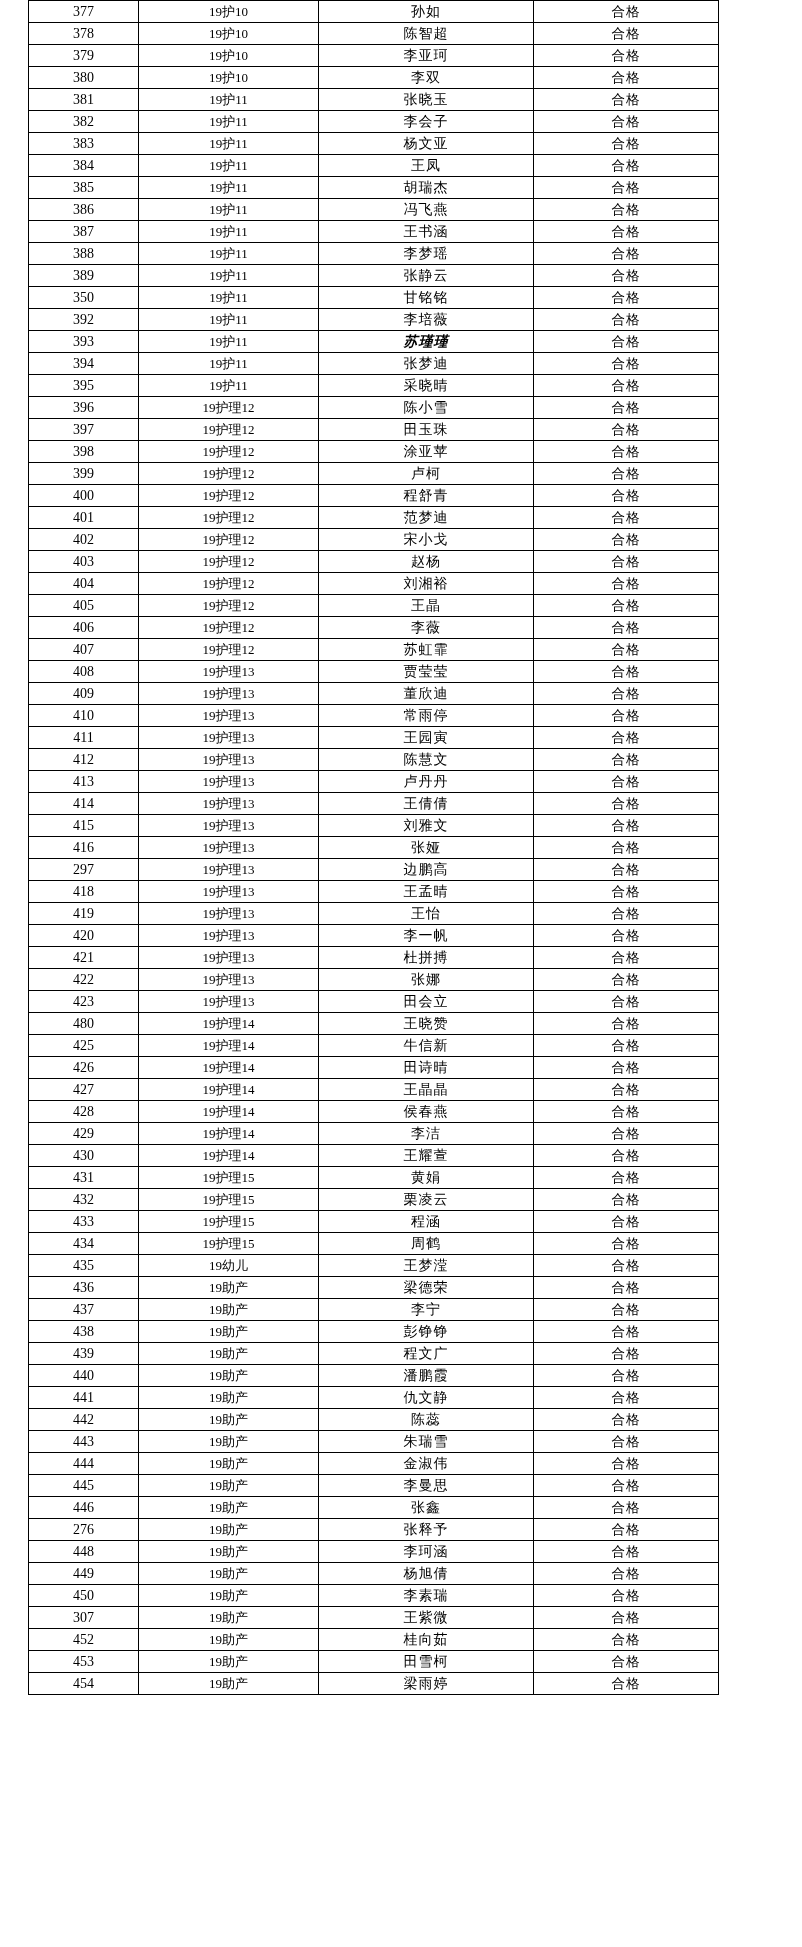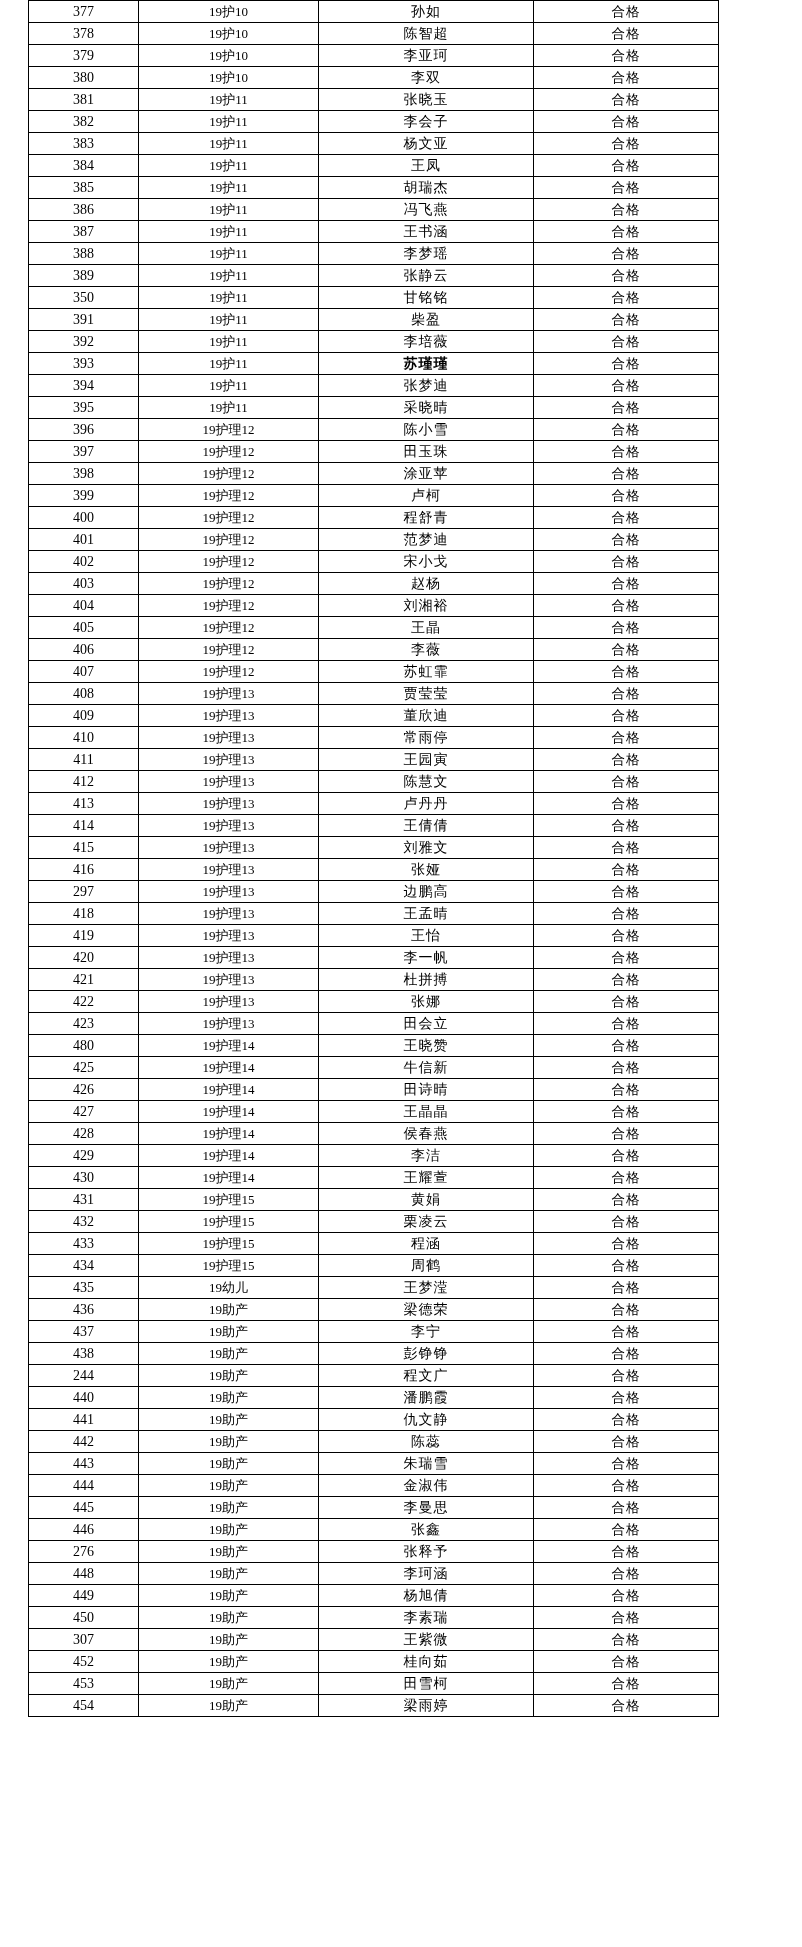--- a/index.html
+++ b/index.html
@@ -50,21 +50,21 @@
   td.name {
     font-family: "Liberation Serif", "DejaVu Serif", serif;
     font-size: 14px;
     letter-spacing: 1px;
   }
   td.result {
     font-family: "Liberation Serif", "DejaVu Serif", serif;
     font-size: 13.5px;
     letter-spacing: 1px;
   }
-  td.name.bold { font-weight: bold; }
+  td.name.bold { font-weight: bold; font-style: italic; }
 </style>
 </head>
 <body>
 
 <div id="sheet">
   <table class="roster">
     <colgroup>
       <col class="c-index">
       <col class="c-class">
       <col class="c-name">
@@ -149,26 +149,20 @@
           <td class="name">张静云</td>
           <td class="result">合格</td>
         </tr>
         <tr>
           <td class="index">350</td>
           <td class="klass">19护11</td>
           <td class="name">甘铭铭</td>
           <td class="result">合格</td>
         </tr>
         <tr>
-          <td class="index">391</td>
-          <td class="klass">19护11</td>
-          <td class="name">柴盈</td>
-          <td class="result">合格</td>
-        </tr>
-        <tr>
           <td class="index">392</td>
           <td class="klass">19护11</td>
           <td class="name">李培薇</td>
           <td class="result">合格</td>
         </tr>
         <tr>
           <td class="index">393</td>
           <td class="klass">19护11</td>
           <td class="name bold">苏瑾瑾</td>
           <td class="result">合格</td>
@@ -437,21 +431,21 @@
           <td class="name">李宁</td>
           <td class="result">合格</td>
         </tr>
         <tr>
           <td class="index">438</td>
           <td class="klass">19助产</td>
           <td class="name">彭铮铮</td>
           <td class="result">合格</td>
         </tr>
         <tr>
-          <td class="index">244</td>
+          <td class="index">439</td>
           <td class="klass">19助产</td>
           <td class="name">程文广</td>
           <td class="result">合格</td>
         </tr>
         <tr>
           <td class="index">440</td>
           <td class="klass">19助产</td>
           <td class="name">潘鹏霞</td>
           <td class="result">合格</td>
         </tr>

